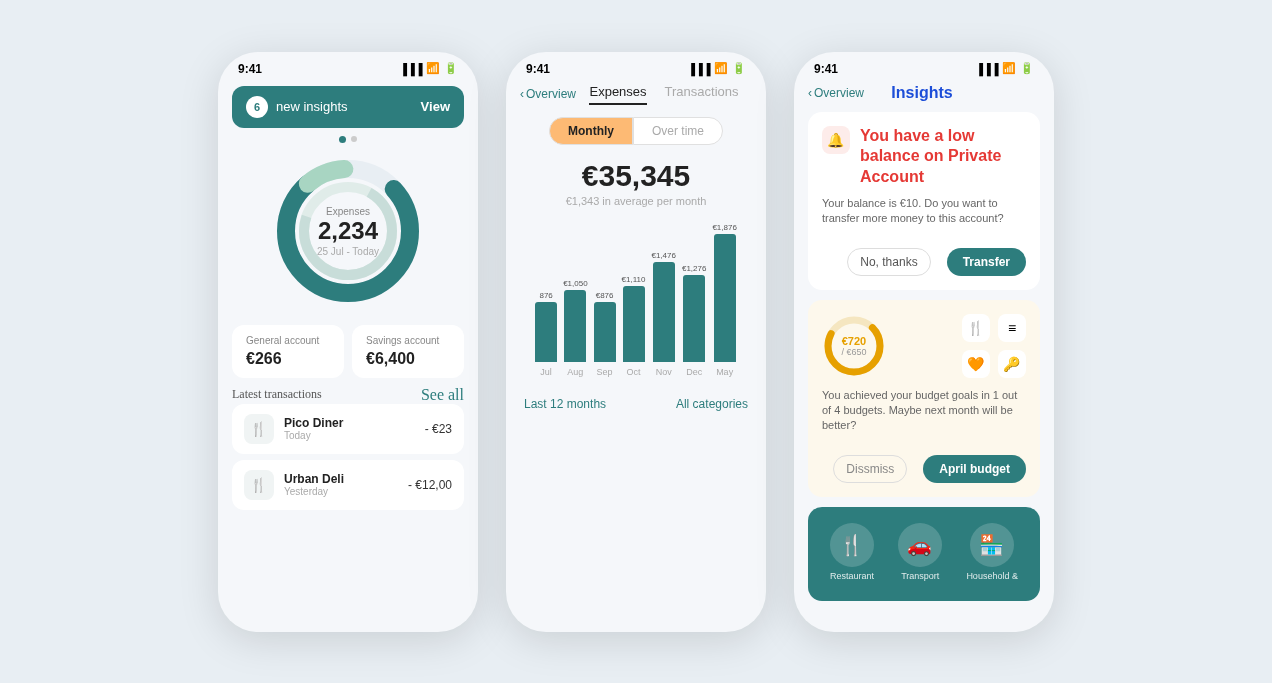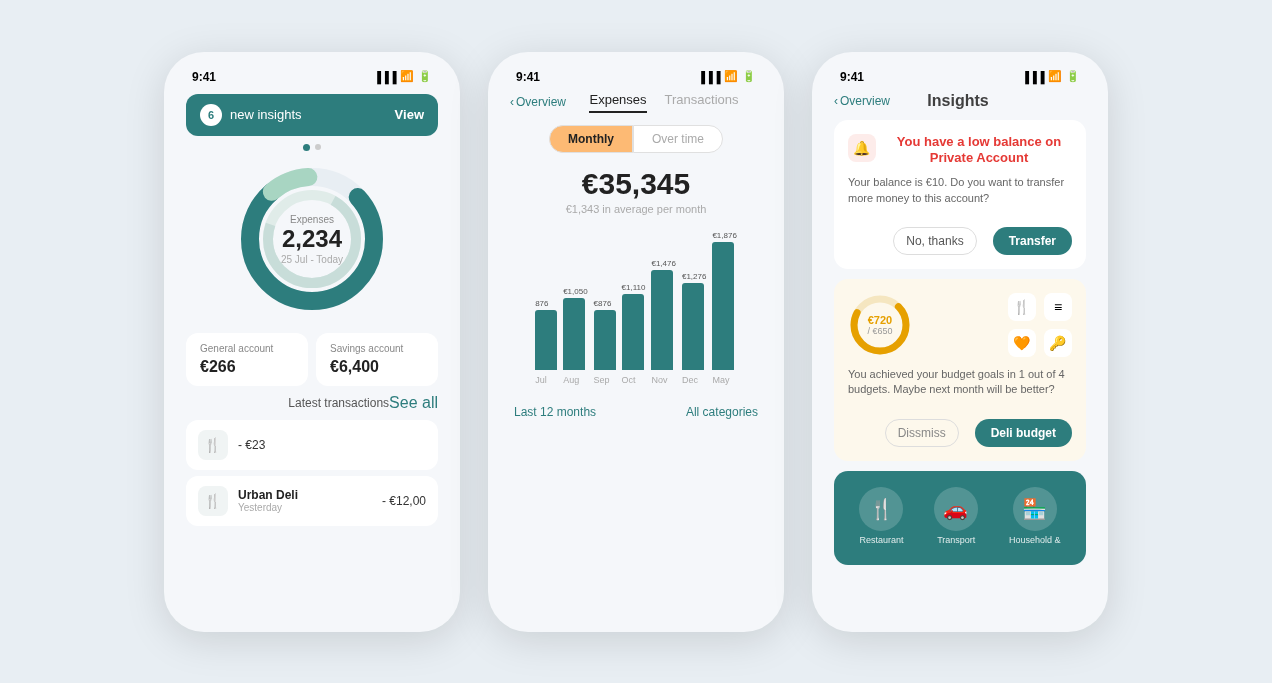--- a/index.html
+++ b/index.html
@@ -13,23 +13,23 @@
       padding: 20px;
     }
     .phones-container {
       display: flex;
       gap: 28px;
       align-items: flex-start;
     }
     .phone {
       background: #f5f7fa;
       border-radius: 40px;
-      width: 296px;
+      width: 260px;
       min-height: 580px;
-      padding: 8px;
+      padding: 0;
       box-shadow: 0 8px 40px rgba(0,0,0,0.13);
       overflow: hidden;
       position: relative;
     }
     .phone-inner {
       padding: 0 0 20px 0;
     }
     
     .status-bar {
       display: flex;
@@ -109,23 +109,24 @@
       border-radius: 12px;
       padding: 10px 14px;
       flex: 1;
     }
     .account-label { font-size: 10px; color: #888; margin-bottom: 4px; }
     .account-value { font-size: 16px; font-weight: 600; color: #222; }
 
     .transactions-section { margin: 4px 14px 0 14px; }
     .transactions-header {
       display: flex;
-      justify-content: flex-end;
-      align-items: center;
-      margin-bottom: 8px;
+      justify-content: space-between;
+      align-items: center;
+      margin-bottom: 0;
+      font-family: Liberation Serif, serif;
     }
     .transactions-title { font-size: 12px; color: #555; font-weight: 500; }
     .see-all { font-size: 16px; color: #2d7d7d; font-weight: 500; }
 
     .transaction-item {
       display: flex;
       align-items: center;
       background: white;
       border-radius: 12px;
       padding: 10px 12px;
@@ -182,21 +183,21 @@
       align-items: flex-end;
       justify-content: center;
       gap: 6px;
       padding: 0 14px;
       height: 160px;
       position: relative;
     }
     .bar-col {
       display: flex;
       flex-direction: column;
-      align-items: flex-start;
+      align-items: center;
       gap: 2px;
     }
     .bar-amount { font-size: 8px; color: #555; font-weight: 500; }
     .bar-rect {
       background: #2d7d7d;
       border-radius: 3px 3px 0 0;
       width: 22px;
     }
     .bar-month { font-size: 9px; color: #aaa; margin-top: 3px; }
 
@@ -226,21 +227,21 @@
       height: 28px;
       background: #fdecea;
       border-radius: 8px;
       display: flex;
       align-items: center;
       justify-content: center;
       font-size: 14px;
       color: #e53935;
       flex-shrink: 0;
     }
-    .low-balance-title { font-size: 13px; font-weight: 700; color: #e53935; line-height: 1.3; text-align: center; }
+    .low-balance-title { font-size: 16px; font-weight: 700; color: #e53935; line-height: 1.3; }
     .low-balance-desc { font-size: 11px; color: #666; margin-bottom: 10px; line-height: 1.4; }
     .card-actions { display: flex; gap: 16px; justify-content: flex-end; align-items: center; margin-top: 21px; }
     .btn-outline { font-size: 12px; color: #555; font-weight: 500; padding: 6px 12px; border: 1.5px solid #ddd; border-radius: 20px; background: white; cursor: pointer; }
     .btn-solid { font-size: 12px; color: white; font-weight: 600; padding: 7px 16px; background: #2d7d7d; border-radius: 20px; border: none; cursor: pointer; }
 
     .budget-card {
       background: #fdf8ec;
       border-radius: 14px;
       margin: 0 14px 10px 14px;
       padding: 14px;
@@ -366,20 +367,24 @@
         </div>
       </div>
 
       <div class="transactions-section">
         <div class="transactions-header">
           <span class="transactions-title">Latest transactions</span>
           <span class="see-all">See all</span>
         </div>
         <div class="transaction-item">
           <div class="tx-icon">🍴</div>
+          <div class="tx-info">
+            <div class="tx-name">Pico Diner</div>
+            <div class="tx-date">Today</div>
+          </div>
           <span class="tx-amount">- €23</span>
         </div>
         <div class="transaction-item">
           <div class="tx-icon">🍴</div>
           <div class="tx-info">
             <div class="tx-name">Urban Deli</div>
             <div class="tx-date">Yesterday</div>
           </div>
           <span class="tx-amount">- €12,00</span>
         </div>
@@ -472,21 +477,21 @@
           <span>🔋</span>
         </div>
       </div>
 
       <div style="display:flex; align-items:center; padding: 4px 14px 10px 14px;">
         <div class="insights-back">
           <span>‹</span>
           <span>Overview</span>
         </div>
         <div style="flex:1; display:flex; justify-content:center;">
-          <span style="font-size:16px; font-weight:700; color:#404040;">Insights</span>
+          <span style="font-size:16px; font-weight:700; color:#1d4ed8;">Insights</span>
         </div>
         <div style="width:60px;"></div>
       </div>
 
       <div class="insight-card">
         <div class="low-balance-header">
           <div class="bell-icon">🔔</div>
           <div class="low-balance-title">You have a low balance on Private Account</div>
         </div>
         <div class="low-balance-desc">Your balance is €10. Do you want to transfer more money to this account?</div>
@@ -511,21 +516,21 @@
           <div class="budget-icons-grid">
             <div class="budget-icon">🍴</div>
             <div class="budget-icon">≡</div>
             <div class="budget-icon">🧡</div>
             <div class="budget-icon">🔑</div>
           </div>
         </div>
         <div class="budget-desc">You achieved your budget goals in 1 out of 4 budgets. Maybe next month will be better?</div>
         <div class="card-actions">
           <button class="btn-outline-warn">Dissmiss</button>
-          <button class="btn-solid-dark">Deli budget</button>
+          <button class="btn-solid-dark">April budget</button>
         </div>
       </div>
 
       <div class="category-card">
         <div class="category-icons-row">
           <div class="cat-item">
             <div class="cat-icon-circle">🍴</div>
             <span class="cat-label">Restaurant</span>
           </div>
           <div class="cat-item">

